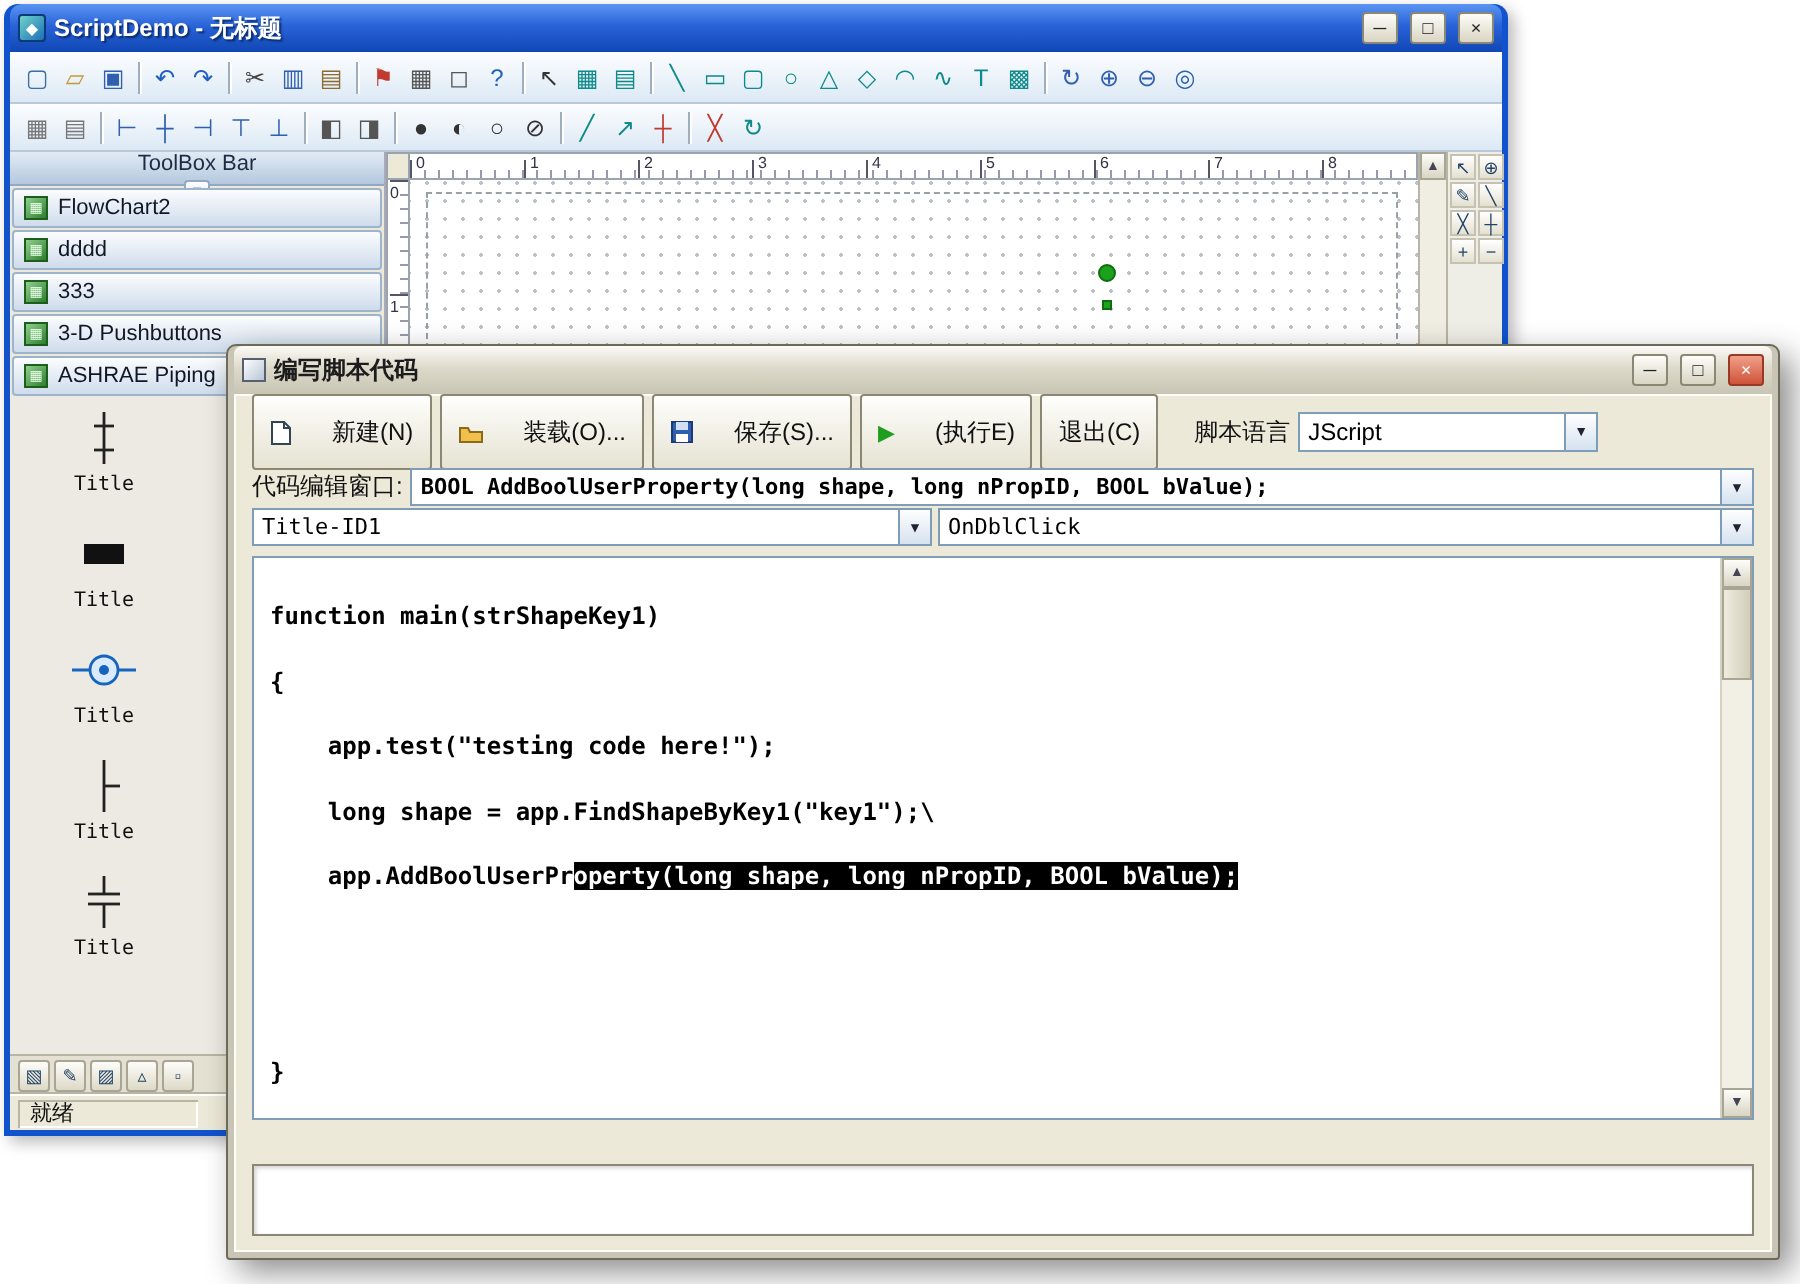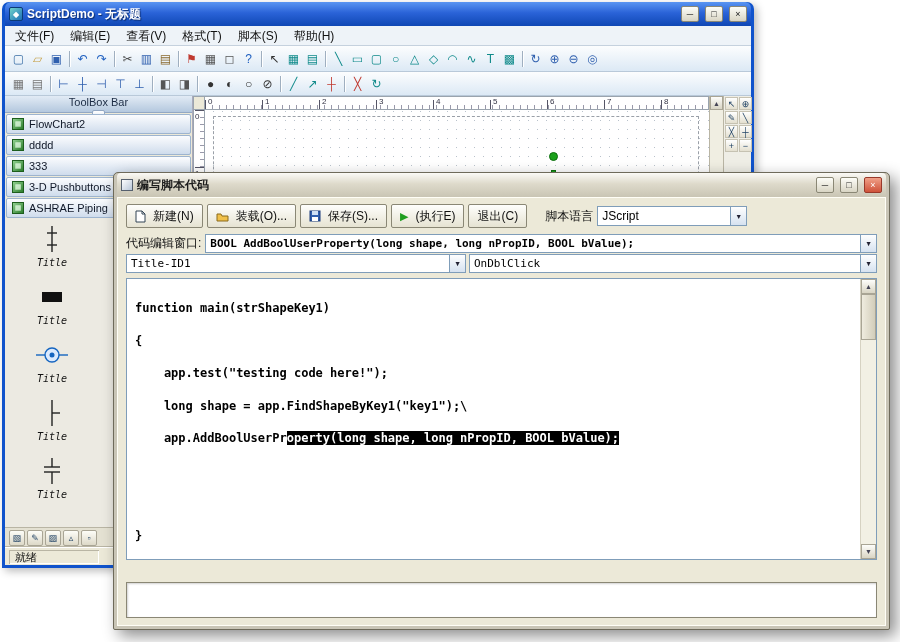--- a/index.html
+++ b/index.html
@@ -42,21 +42,21 @@
     background:linear-gradient(180deg,#e2ebf5,#b4c8de); border-bottom:1px solid #93a8c4;flex-direction:column; }
   .tb-title { flex:1; font-size:11px; color:#1c2c44; }
   .tb-hbtn { width:13px; height:13px; font-size:8px; display:inline-flex; align-items:center; justify-content:center;
     border:1px solid #93a8c4; background:linear-gradient(180deg,#fff,#d6e2f0); color:#334; border-radius:2px; }
   .cat { height:20px; display:flex; align-items:center; gap:5px; padding:0 5px; margin:1px 1px 0;
     background:linear-gradient(180deg,#fbfcfe,#cfdcec); border:1px solid #9db4cf; border-radius:2px; }
   .cat-icon { width:12px; height:12px; font-size:7px; color:#eaffea; display:inline-flex; align-items:center;
     justify-content:center; background:linear-gradient(135deg,#8fd08f,#2c7d2c); border:1px solid #1d5e1d; }
   .cat-label { font-size:11px; color:#101828; white-space:nowrap; overflow:hidden; }
   .stencils { flex:1; background:#eceae2; display:grid; grid-template-columns:86px 86px;
-    grid-auto-rows:58px; padding:5px 4px; column-gap:14px; overflow:hidden;font-style:italic; }
+    grid-auto-rows:58px; padding:5px 4px; column-gap:14px; overflow:hidden; }
   .cell { display:flex; flex-direction:column; align-items:center; justify-content:flex-start; }
   .shape { height:32px; display:flex; align-items:center; justify-content:center; }
   .cap { font-family:"DejaVu Sans Mono", monospace; font-size:10px; color:#111; margin-top:2px; }
   .tb-footer { height:20px; display:flex; align-items:center; gap:2px; padding:0 4px;
     background:#e4e1d2; border-top:1px solid #b9b5a4; }
   .ft-btn { width:16px; height:16px; font-size:9px; display:inline-flex; align-items:center; justify-content:center;
     border:1px solid #a9a595; background:linear-gradient(180deg,#fdfdf8,#ddd9c8); color:#246; border-radius:2px; }
 
   
   .canvas-col { width:516px; display:flex; flex-direction:column; background:#d6d3c6; }
@@ -98,21 +98,21 @@
     background:#c9c5b6; padding:0 3px 3px; border:1px solid #6e6a5a; border-radius:5px 5px 2px 2px;
     box-shadow:6px 6px 16px rgba(0,0,0,.45); z-index:30; }
   .dlg-titlebar { height:24px; display:flex; align-items:center; gap:4px; padding:0 4px;
     background:linear-gradient(180deg,#fbfaf6 0%,#dedacb 45%,#c9c5b4 100%); border-radius:4px 4px 0 0; }
   .dlg-icon { width:12px; height:12px; background:linear-gradient(135deg,#fdfdfd,#b8c6d8); border:1px solid #56606e; }
   .dlg-title { flex:1; font-size:12px; font-weight:bold; color:#1c1c1c; white-space:nowrap; }
   .dlg-close { background:linear-gradient(180deg,#f0a088,#cf523a) !important; color:#fff !important; border-color:#99392a !important; }
   .dlg-body { background:#ece9d8; height:calc(100% - 24px); padding:6px 8px; border:1px solid #fffef6; }
 
   .dlg-toolbar { height:24px; display:flex; align-items:center; gap:4px; }
-  .dlg-btn { display:inline-flex; align-items:center; gap:7px; height:24px; padding:0 8px; font-size:12px; color:#111;
+  .dlg-btn { display:inline-flex; align-items:center; gap:20px; height:38px; padding:0 8px; font-size:12px; color:#111;
     font-family:"Liberation Sans", sans-serif; background:linear-gradient(180deg,#fefefc,#e6e3d2); border:1px solid #8a8775; border-radius:2px; }
   .run-glyph { color:#1f9e1f; font-size:11px; }
   .dlg-label { font-size:12px; color:#111; white-space:nowrap; }
   .lang-label { margin-left:14px; }
 
   .combo { display:flex; align-items:center; background:#fff; border:1px solid #7f9db9; height:20px; overflow:hidden; }
   .combo-text { flex:1; padding:0 4px; font-size:12px; color:#000; white-space:pre; overflow:hidden; }
   .mono, .mono .combo-text { font-family:"DejaVu Sans Mono", monospace; font-size:11px; }
   .combo-arrow { width:16px; align-self:stretch; display:flex; align-items:center; justify-content:center;
     font-size:7px; color:#223; background:linear-gradient(180deg,#fefefe,#d6e2f0); border-left:1px solid #7f9db9; }
@@ -145,28 +145,20 @@
 
   <div class="main-window">
     <div class="mw-titlebar">
       <span class="mw-appicon">◆</span>
       <span class="mw-title">ScriptDemo - 无标题</span>
       <span class="win-btn">─</span>
       <span class="win-btn">□</span>
       <span class="win-btn">×</span>
     </div>
     <div class="mw-body">
-      <div class="mw-menubar" id="menubar">
-          <span class="menu-item">文件(F)</span>
-          <span class="menu-item">编辑(E)</span>
-          <span class="menu-item">查看(V)</span>
-          <span class="menu-item">格式(T)</span>
-          <span class="menu-item">脚本(S)</span>
-          <span class="menu-item">帮助(H)</span>
-        </div>
       <div class="mw-toolbar tb1" id="toolbar1">
           <span class="tb-btn">
             <span class="tb-glyph" style="color: rgb(58, 110, 165);">▢</span>
           </span>
           <span class="tb-btn">
             <span class="tb-glyph" style="color: rgb(196, 154, 58);">▱</span>
           </span>
           <span class="tb-btn">
             <span class="tb-glyph" style="color: rgb(47, 95, 174);">▣</span>
           </span>

